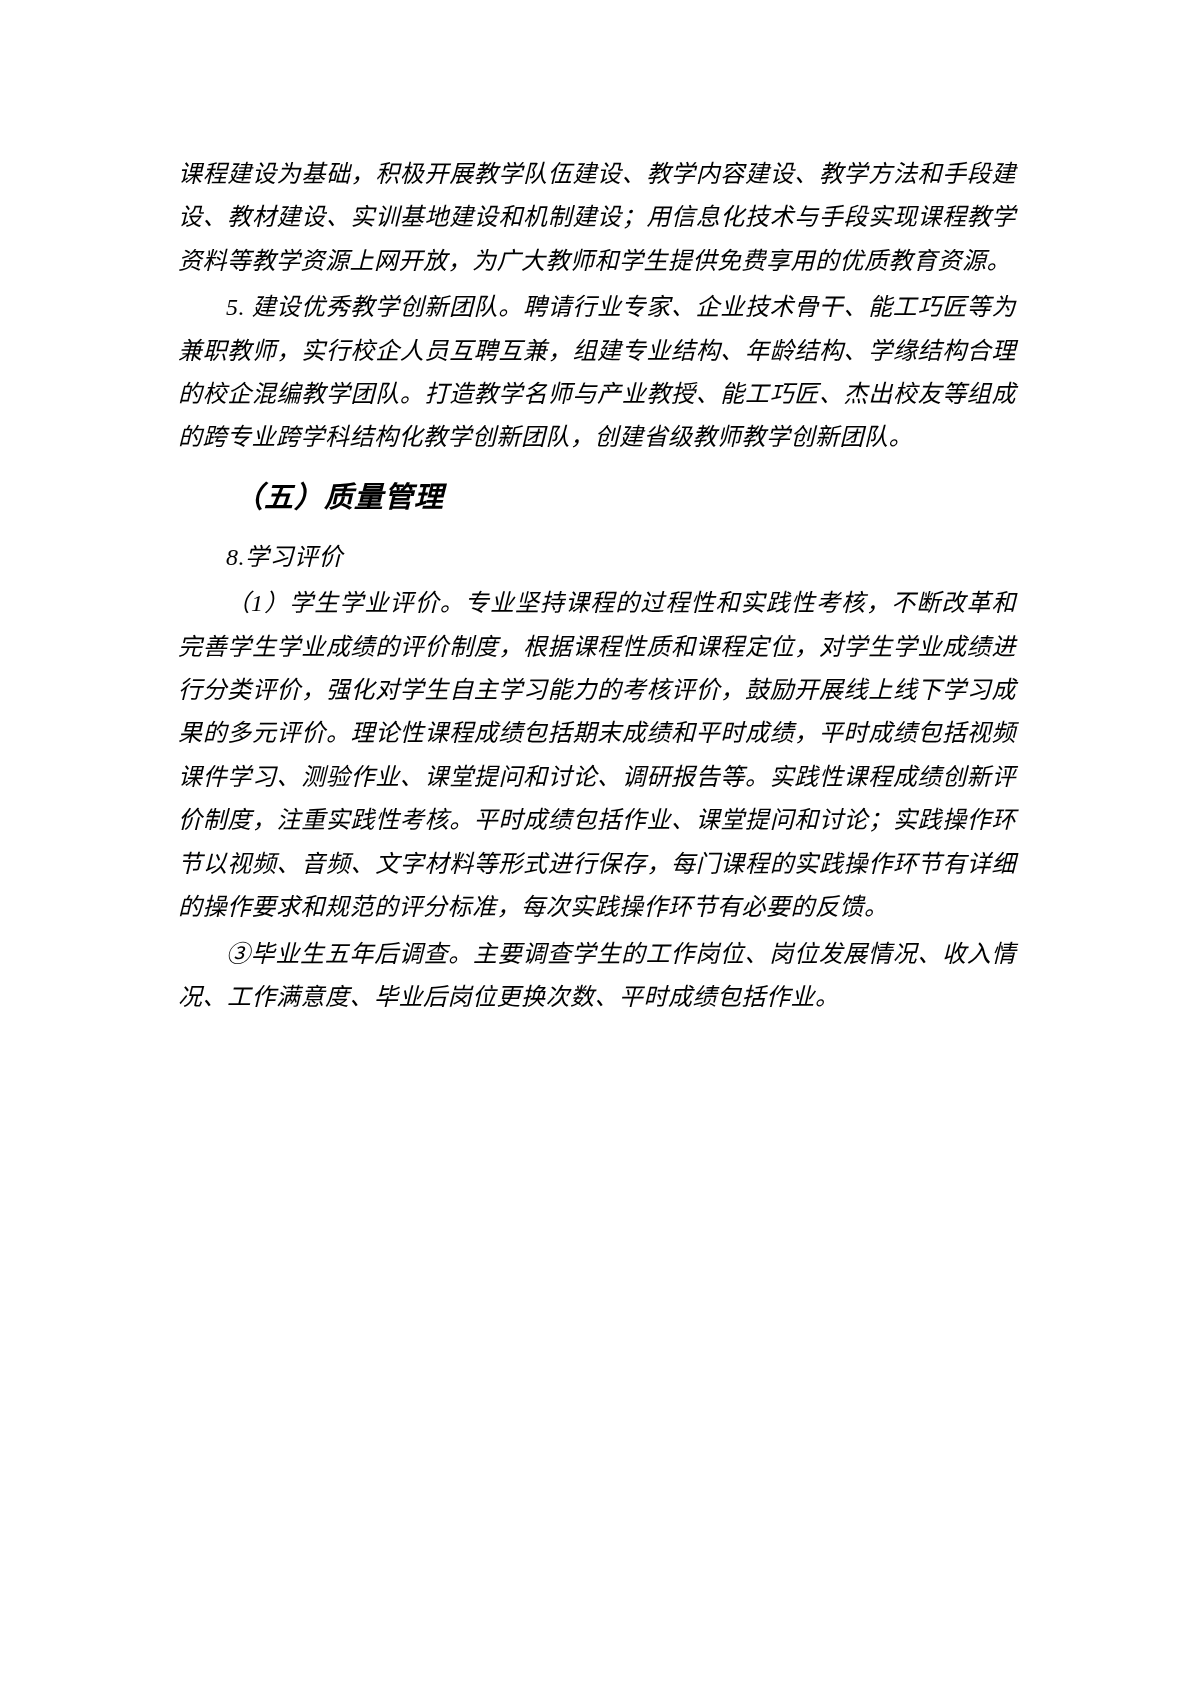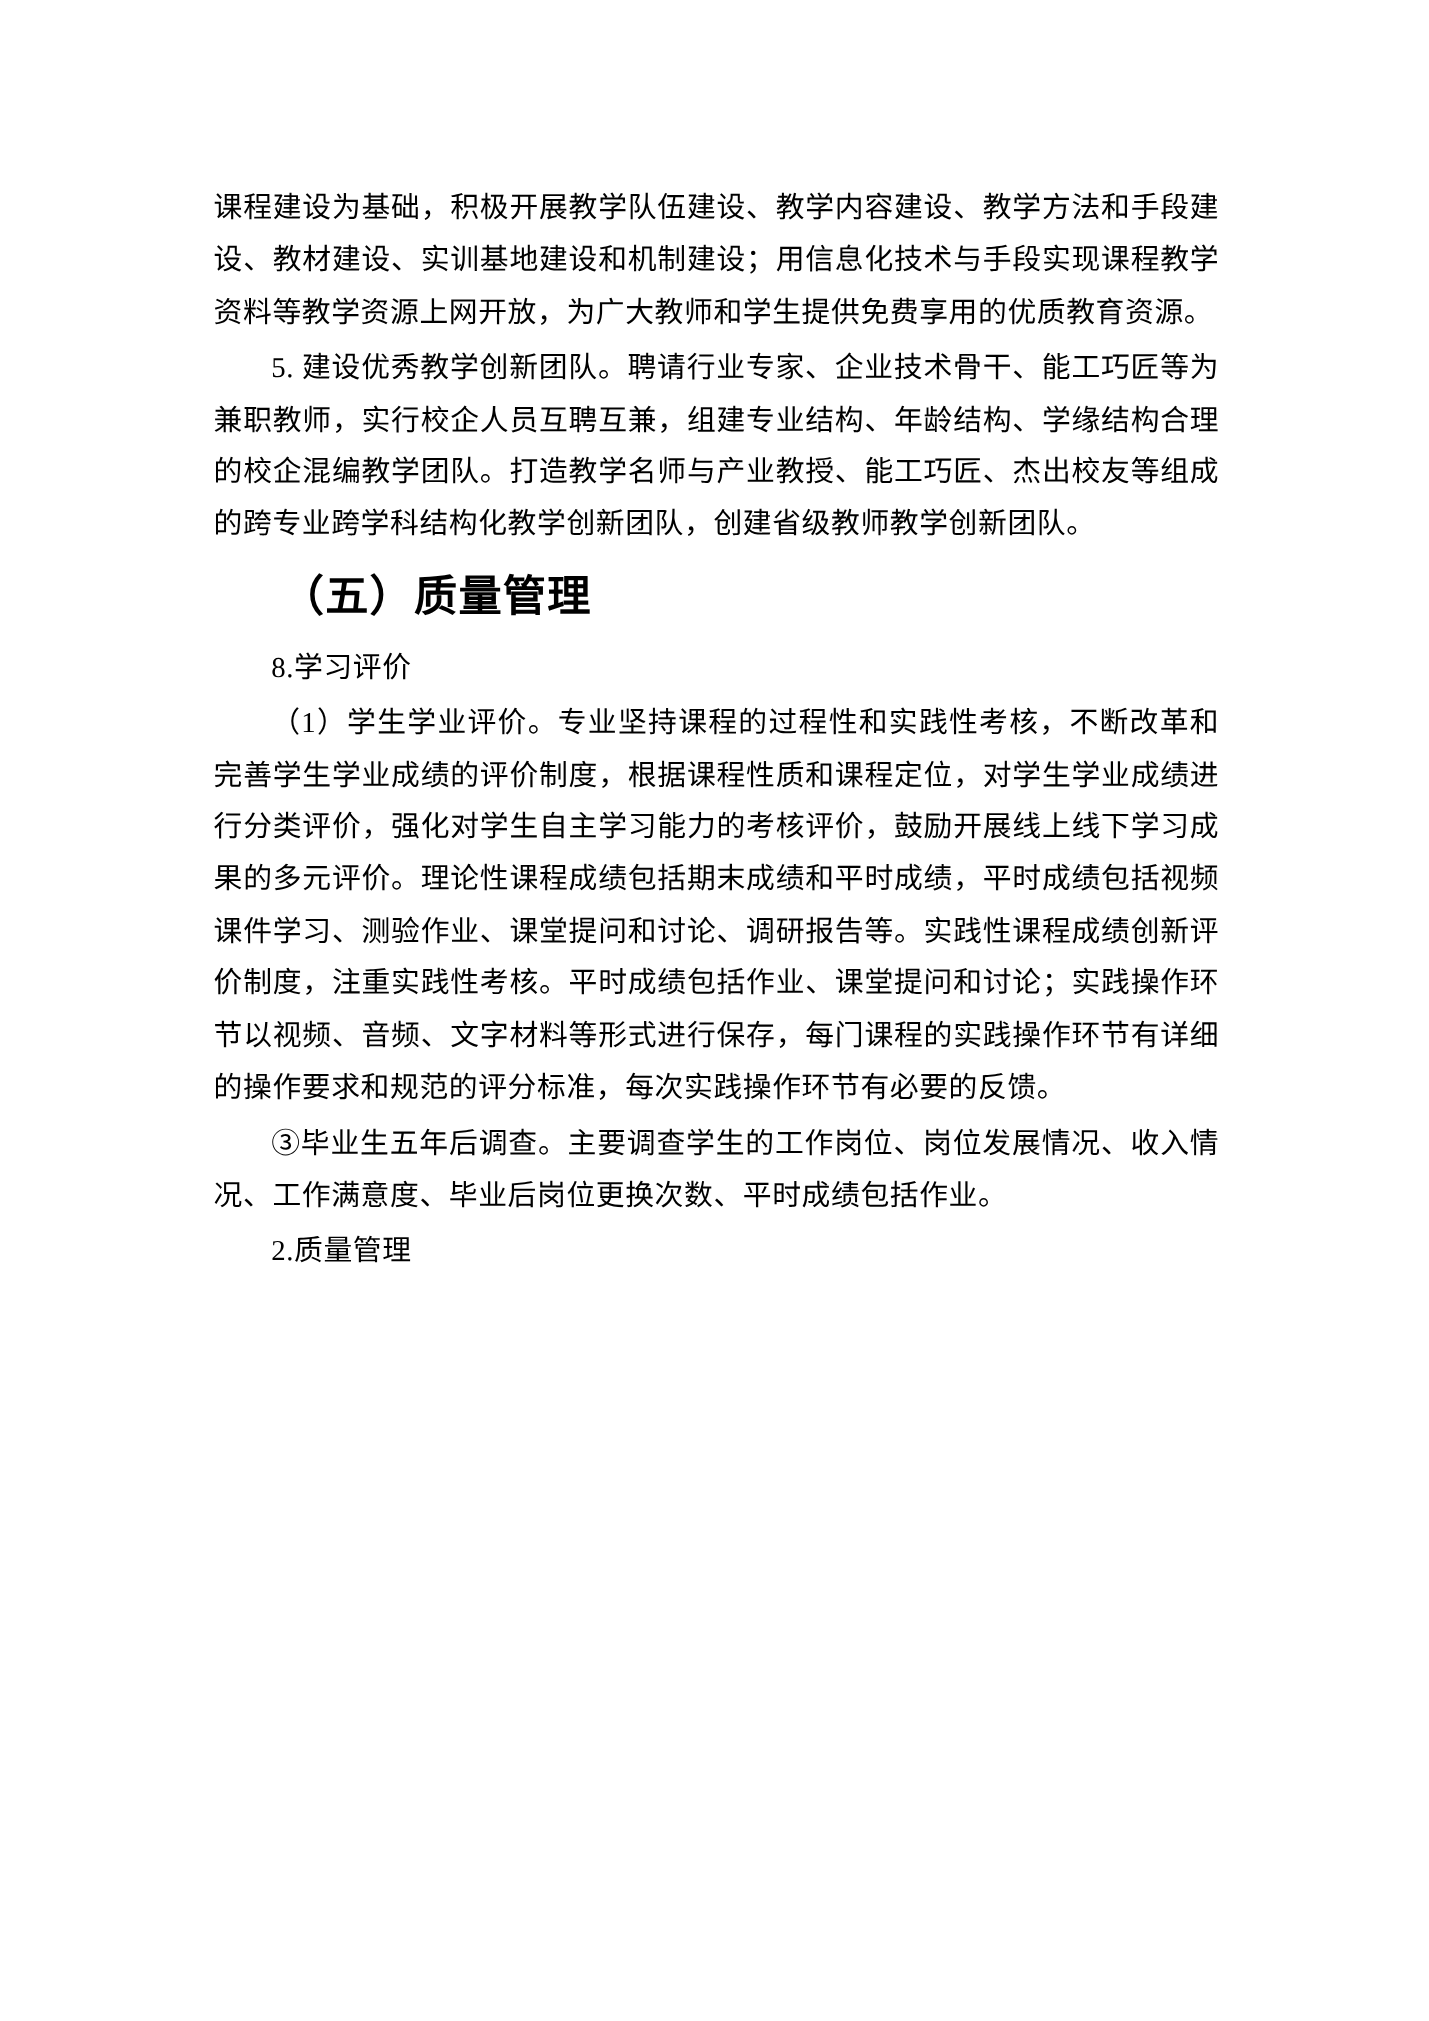--- a/index.html
+++ b/index.html
@@ -9,20 +9,21 @@
   }
   .page {
     position: relative;
     width: 1191px;
     height: 1684px;
     margin: 0 auto;
     background: #ffffff;
     color: #000000;
     font-family: "Liberation Serif", "DejaVu Serif", serif;
     overflow: hidden;
+    font-style: italic;
   }
   .body-text {
     position: absolute;
     left: 178px;
     top: 153px;
     width: 838px;
     font-size: 24px;
     line-height: 43.4px;
     text-align: justify;
     text-justify: inter-ideograph;
@@ -30,21 +31,21 @@
   }
   .para {
     margin: 0 0 3px 0;
     text-indent: 48px;
   }
   .para.no-indent {
     text-indent: 0;
   }
   .section-heading {
     font-family: "Liberation Sans", "DejaVu Sans", sans-serif;
-    font-size: 36px;
+    font-size: 29px;
     line-height: 46px;
     font-weight: bold;
     margin: 14px 0 16px 0;
     text-indent: 56px;
     text-align: left;
     letter-spacing: 1px;
   }
   .page-footer {
     position: absolute;
     left: 0;
@@ -59,16 +60,15 @@
 <body>
 
 <div class="page">
   <div class="body-text">
     <p class="para no-indent">课程建设为基础，积极开展教学队伍建设、教学内容建设、教学方法和手段建设、教材建设、实训基地建设和机制建设；用信息化技术与手段实现课程教学资料等教学资源上网开放，为广大教师和学生提供免费享用的优质教育资源。</p>
     <p class="para">5. 建设优秀教学创新团队。聘请行业专家、企业技术骨干、能工巧匠等为兼职教师，实行校企人员互聘互兼，组建专业结构、年龄结构、学缘结构合理的校企混编教学团队。打造教学名师与产业教授、能工巧匠、杰出校友等组成的跨专业跨学科结构化教学创新团队，创建省级教师教学创新团队。</p>
     <h2 class="section-heading">（五）质量管理</h2>
     <p class="para">8.学习评价</p>
     <p class="para">（1）学生学业评价。专业坚持课程的过程性和实践性考核，不断改革和完善学生学业成绩的评价制度，根据课程性质和课程定位，对学生学业成绩进行分类评价，强化对学生自主学习能力的考核评价，鼓励开展线上线下学习成果的多元评价。理论性课程成绩包括期末成绩和平时成绩，平时成绩包括视频课件学习、测验作业、课堂提问和讨论、调研报告等。实践性课程成绩创新评价制度，注重实践性考核。平时成绩包括作业、课堂提问和讨论；实践操作环节以视频、音频、文字材料等形式进行保存，每门课程的实践操作环节有详细的操作要求和规范的评分标准，每次实践操作环节有必要的反馈。</p>
     <p class="para">③毕业生五年后调查。主要调查学生的工作岗位、岗位发展情况、收入情况、工作满意度、毕业后岗位更换次数、平时成绩包括作业。</p>
-    <p class="para">2.质量管理</p>
   </div>
 
 </div>
 
 </body></html>

